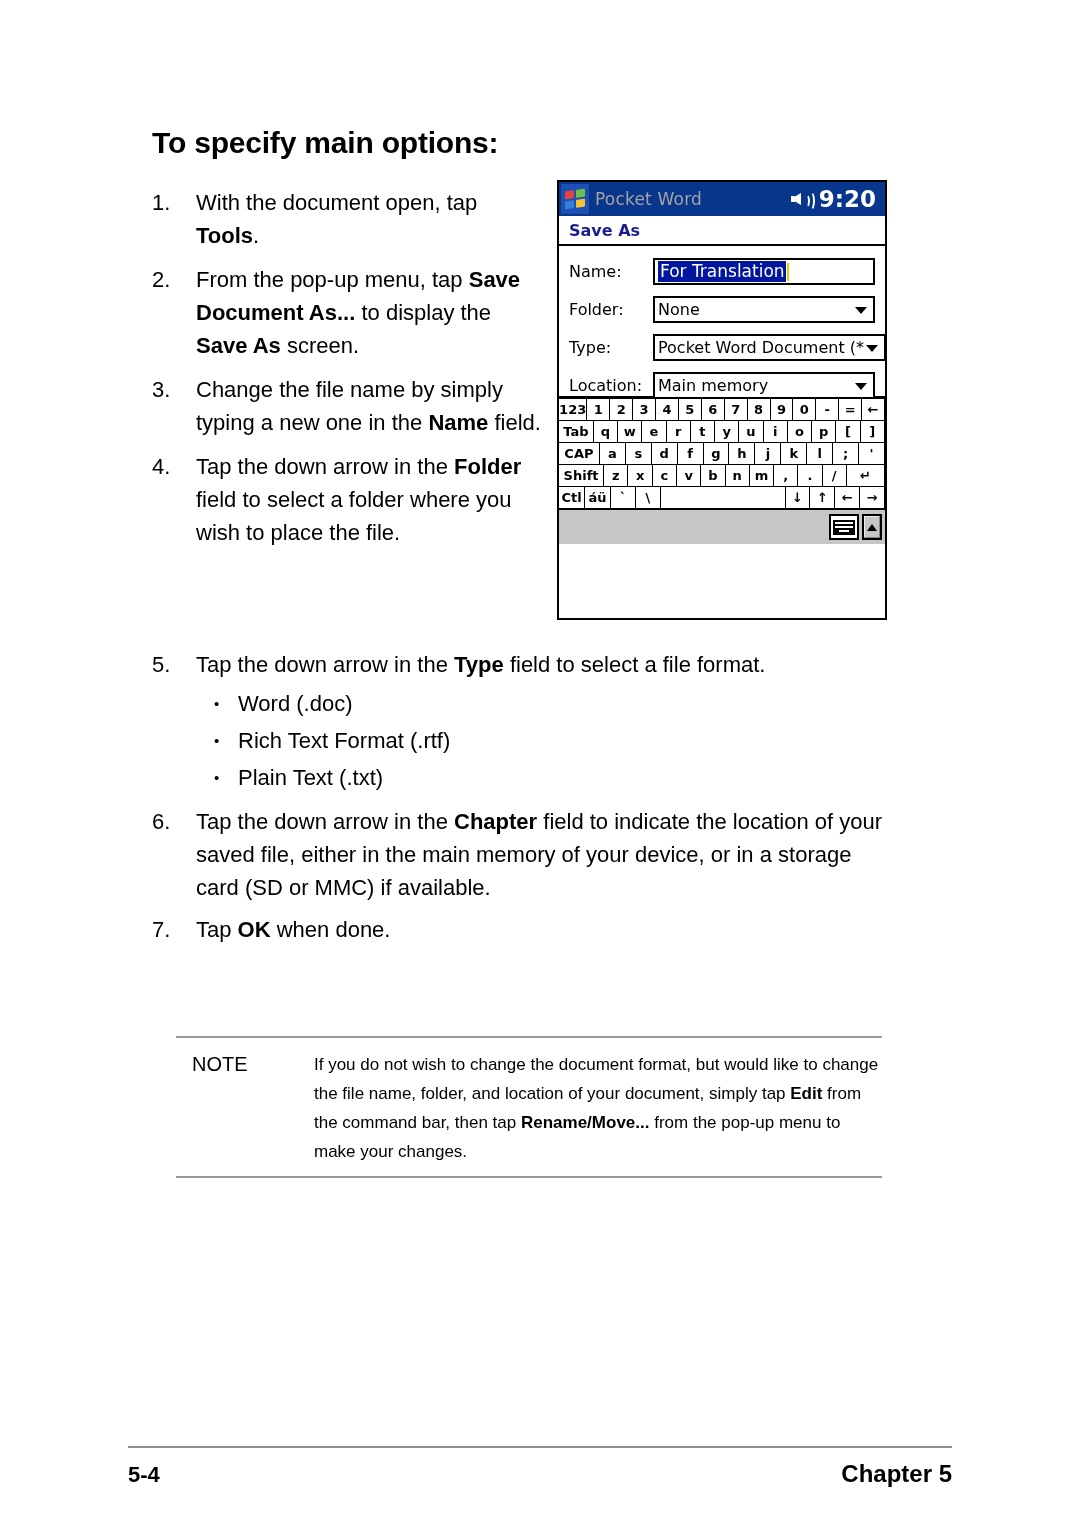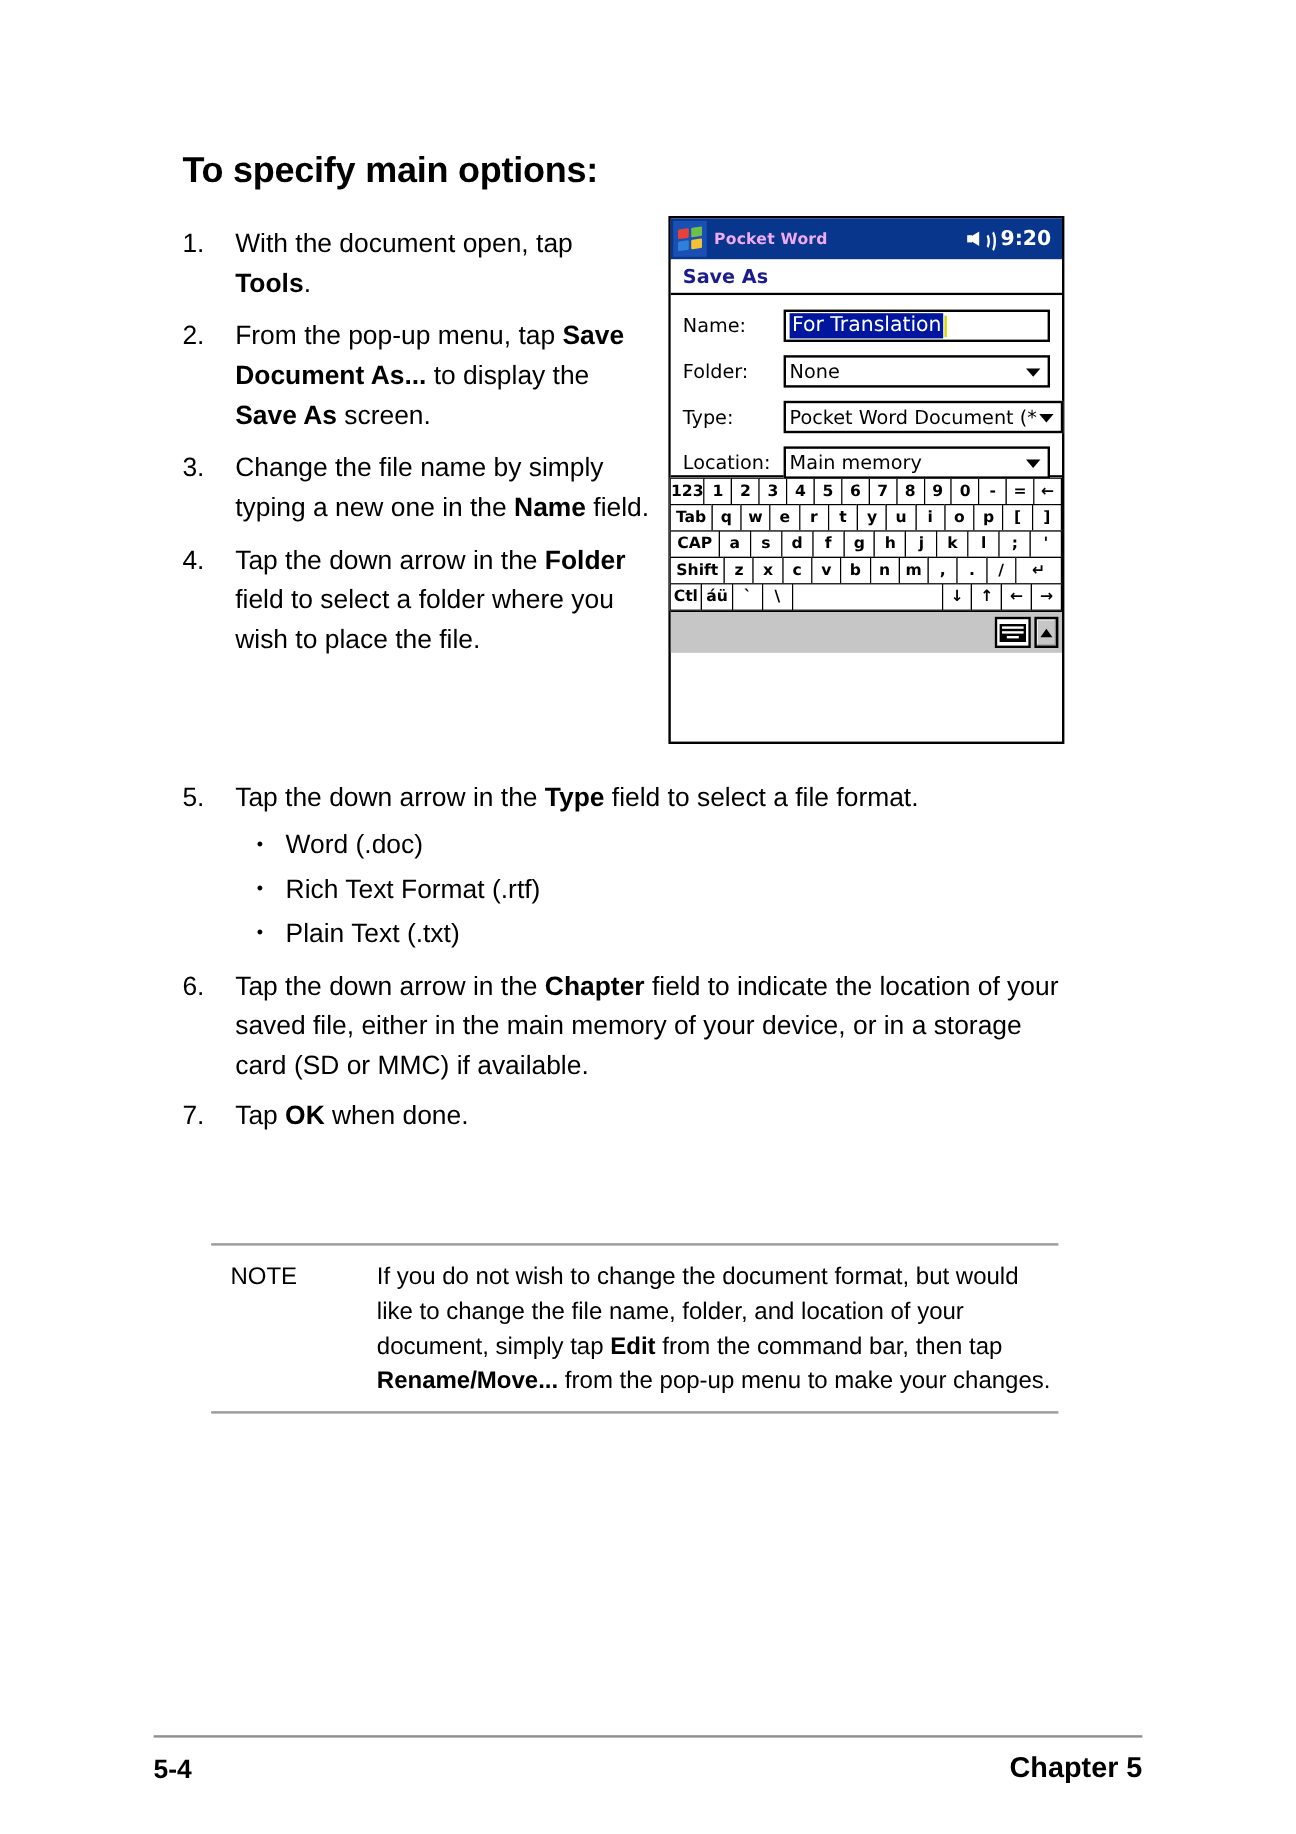--- a/index.html
+++ b/index.html
@@ -107,21 +107,21 @@
   .note-label {
     flex: 0 0 138px;
     font-size: 20px;
     font-weight: normal;
     line-height: 29px;
     padding-left: 16px;
     box-sizing: border-box;
   }
   .note-text {
     flex: 1 1 auto;
-    font-size: 20px;
+    font-size: 17px;
     line-height: 29px;
   }
   .note-text b { font-weight: bold; }
 
   
   #footer-rule {
     position: absolute;
     left: 128px;
     top: 1446px;
     width: 824px;
@@ -185,23 +185,23 @@
     gap: 1.5px;
     transform: skewY(-8deg);
   }
   .win-logo .flag i { display: block; border-radius: 1px; }
   .win-logo .flag i:nth-child(1) { background: #e8403a; }
   .win-logo .flag i:nth-child(2) { background: #6fc04a; }
   .win-logo .flag i:nth-child(3) { background: #2f7fdd; }
   .win-logo .flag i:nth-child(4) { background: #f6c235; }
 
   .pda-title-text {
-    color: #f0abfc;
-    font-size: 13px;
-    font-weight: bold;
+    color: #a3a3a3;
+    font-size: 17px;
+    font-weight: normal;
     letter-spacing: 0.2px;
   }
   .pda-title-right {
     position: absolute;
     right: 9px;
     top: 0;
     height: 34px;
     display: flex;
     align-items: center;
     gap: 6px;
@@ -230,21 +230,21 @@
     border: 2px solid #ffffff;
     border-left-color: transparent;
     border-top-color: transparent;
     border-bottom-color: transparent;
     border-radius: 0 50% 50% 0;
   }
   .speaker-icon .w1 { left: 11px; top: 3px; width: 4px; height: 10px; }
   .speaker-icon .w2 { left: 15px; top: 0px; width: 5px; height: 16px; }
   .pda-time {
     color: #ffffff;
-    font-size: 17px;
+    font-size: 23px;
     font-weight: bold;
   }
 
   
   .pda-subbar {
     height: 28px;
     background: #ffffff;
     display: flex;
     align-items: center;
     padding-left: 10px;

